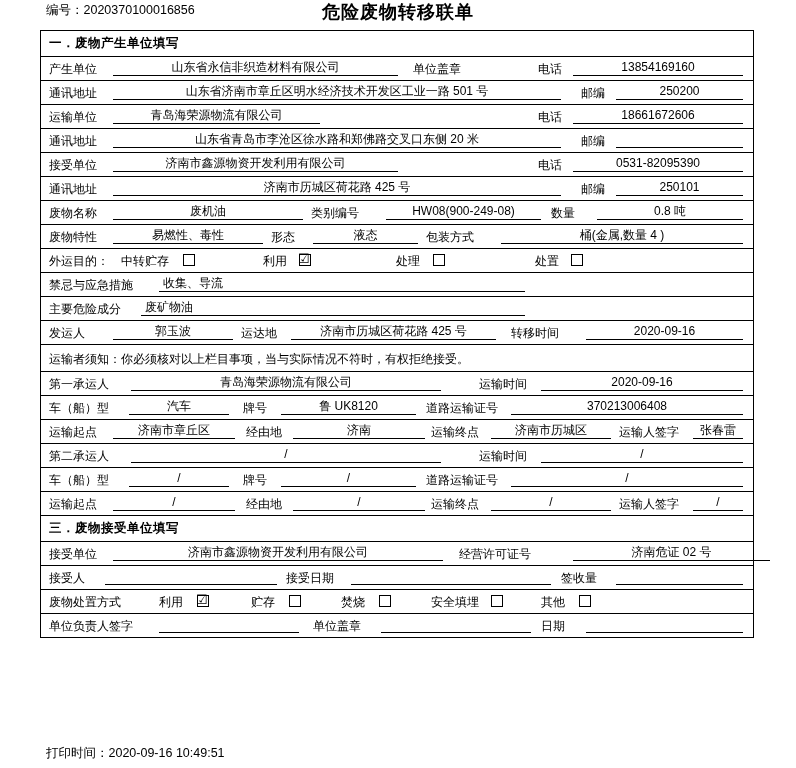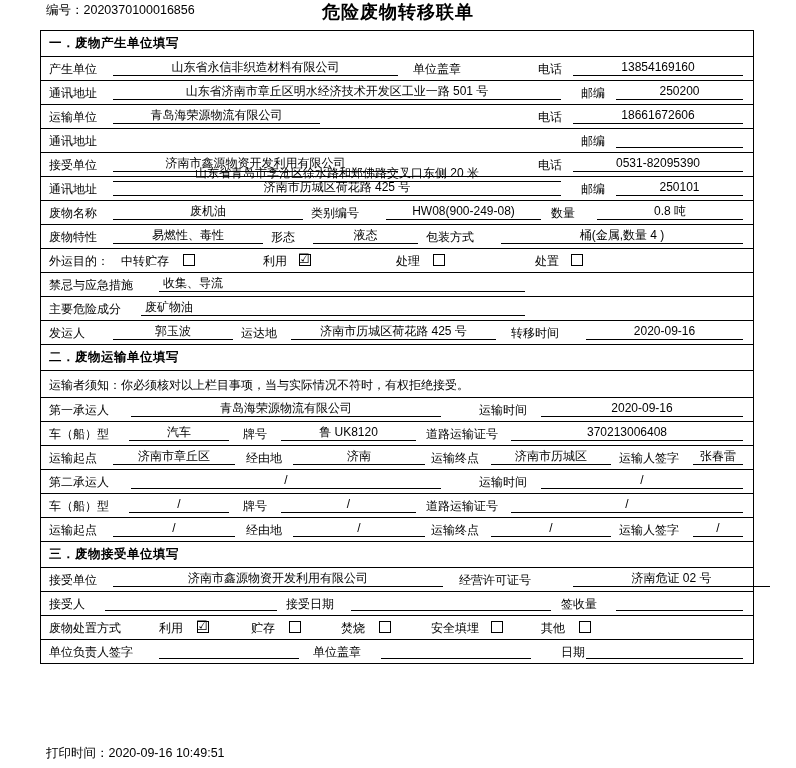--- a/index.html
+++ b/index.html
@@ -172,21 +172,21 @@
         <span class="lbl" style="left:497px;">电话</span>
         <span class="val" style="left:532px;width:170px;">18661672606</span>
       </div>
     </td>
         </tr>
 
     <tr>
           <td>
       <div class="rowbox">
         <span class="lbl" style="left:8px;">通讯地址</span>
-        <span class="val" style="left:72px;width:448px;margin-top:34px;">山东省青岛市李沧区徐水路和郑佛路交叉口东侧 20 米</span>
+        <span class="val" style="left:72px;width:448px;">山东省青岛市李沧区徐水路和郑佛路交叉口东侧 20 米</span>
         <span class="lbl" style="left:540px;">邮编</span>
         <span class="val" style="left:575px;width:127px;"></span>
       </div>
     </td>
         </tr>
 
     <tr>
           <td>
       <div class="rowbox">
         <span class="lbl" style="left:8px;">接受单位</span>
@@ -275,23 +275,20 @@
         <span class="lbl" style="left:8px;">发运人</span>
         <span class="val" style="left:72px;width:120px;">郭玉波</span>
         <span class="lbl" style="left:200px;">运达地</span>
         <span class="val" style="left:250px;width:205px;">济南市历城区荷花路 425 号</span>
         <span class="lbl" style="left:470px;">转移时间</span>
         <span class="val" style="left:545px;width:157px;">2020-09-16</span>
       </div>
     </td>
         </tr>
 
-    <tr>
-      <td class="sec-head">二．废物运输单位填写</td>
-    </tr>
 
     <tr>
           <td>
       <div class="notice">
         <span>运输者须知：你必须核对以上栏目事项，当与实际情况不符时，有权拒绝接受。</span>
       </div>
     </td>
         </tr>
 
     <tr>
@@ -419,21 +416,21 @@
     </td>
         </tr>
 
     <tr>
           <td>
       <div class="rowbox">
         <span class="lbl" style="left:8px;">单位负责人签字</span>
         <span class="val" style="left:118px;width:140px;"></span>
         <span class="lbl" style="left:272px;">单位盖章</span>
         <span class="val" style="left:340px;width:150px;"></span>
-        <span class="lbl" style="left:520px;font-family:Liberation Mono, monospace;">日期</span>
+        <span class="lbl" style="left:500px;font-family:Liberation Mono, monospace;">日期</span>
         <span class="val" style="left:545px;width:157px;"></span>
       </div>
     </td>
         </tr>
 
   </tbody>
     </table>
 
   <div class="footer-print">
     <span>打印时间：</span><span>2020-09-16 10:49:51</span>

